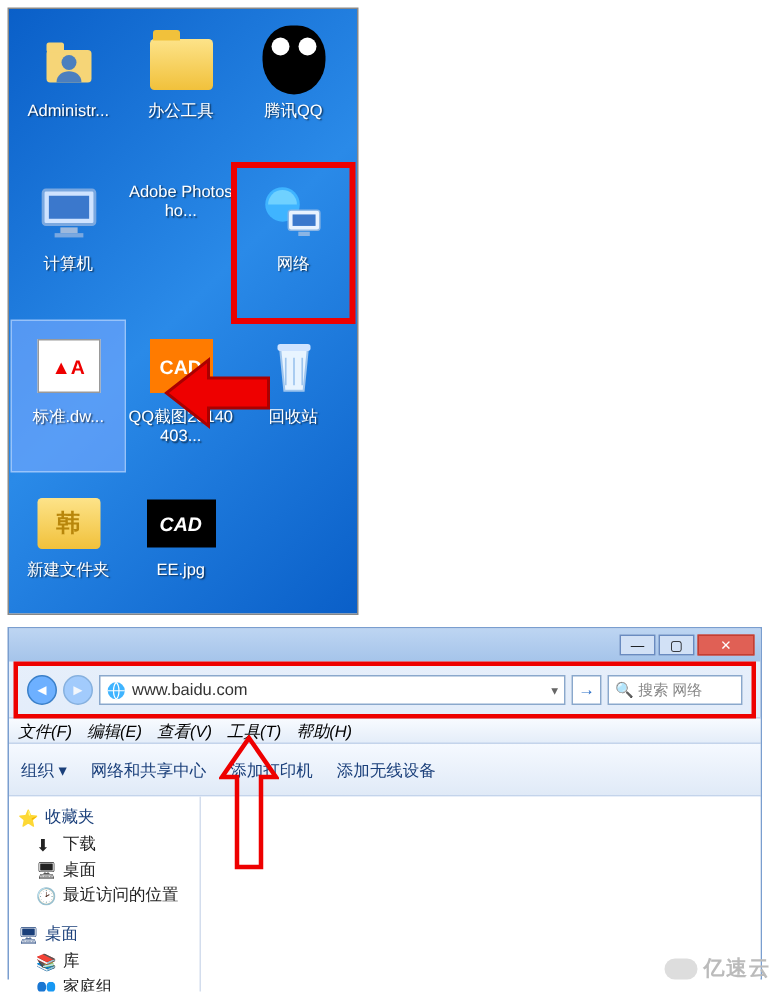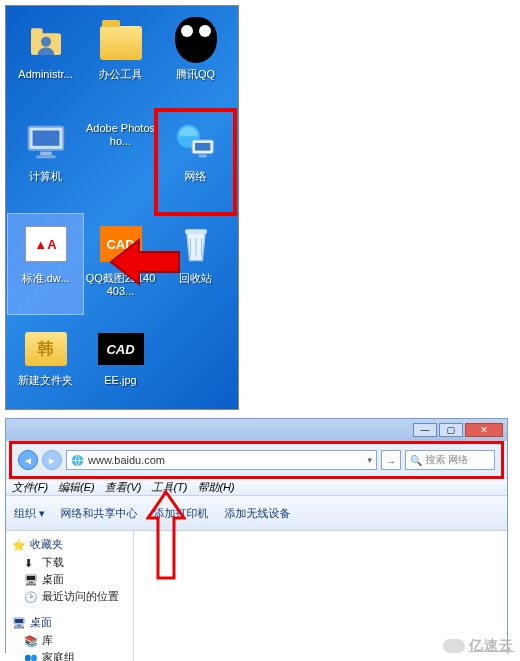--- a/index.html
+++ b/index.html
@@ -57,21 +57,21 @@
 .toolbar span{cursor:pointer;}
 .body { display:flex; height: calc(100% - 22px - 38px - 18px - 24px); }
 .sidebar { width: 128px; background:#fff; border-right:1px solid #d3dded; padding:4px 0; overflow:hidden; font-size:11px; color:#222; }
 .sidebar .hdr { font-size:11px; color:#1a3f7a; padding:2px 6px; display:flex;align-items:center;gap:4px;}
 .sidebar .itm { padding:1px 0 1px 18px;display:flex;align-items:center;gap:4px;cursor:pointer; }
 .sidebar .mini { width:14px;height:12px;display:inline-block; }
 .content { flex:1;background:#fff; }
 .red-arrow2 { position:absolute; top:490px; left:146px; pointer-events:none; }
 .red-arrow2 svg { width:40px;height:90px; }
 
-.watermark { position:absolute; right:6px; bottom:6px; font-size:14px; color:#bbb; font-weight:bold; letter-spacing:1px; display:flex;align-items:center;gap:4px;text-decoration:underline;}
+.watermark { position:absolute; right:6px; bottom:6px; font-size:14px; color:#bbb; font-weight:bold; letter-spacing:1px; display:flex;align-items:center;gap:4px;}
 .watermark .logo{width:22px;height:14px;border-radius:7px;background:#ddd;}
 </style>
 </head>
 <body>
 
 <div class="desktop">
   <div class="icon-grid">
 
     <div class="d-icon">
       <div class="glyph ico-user">

